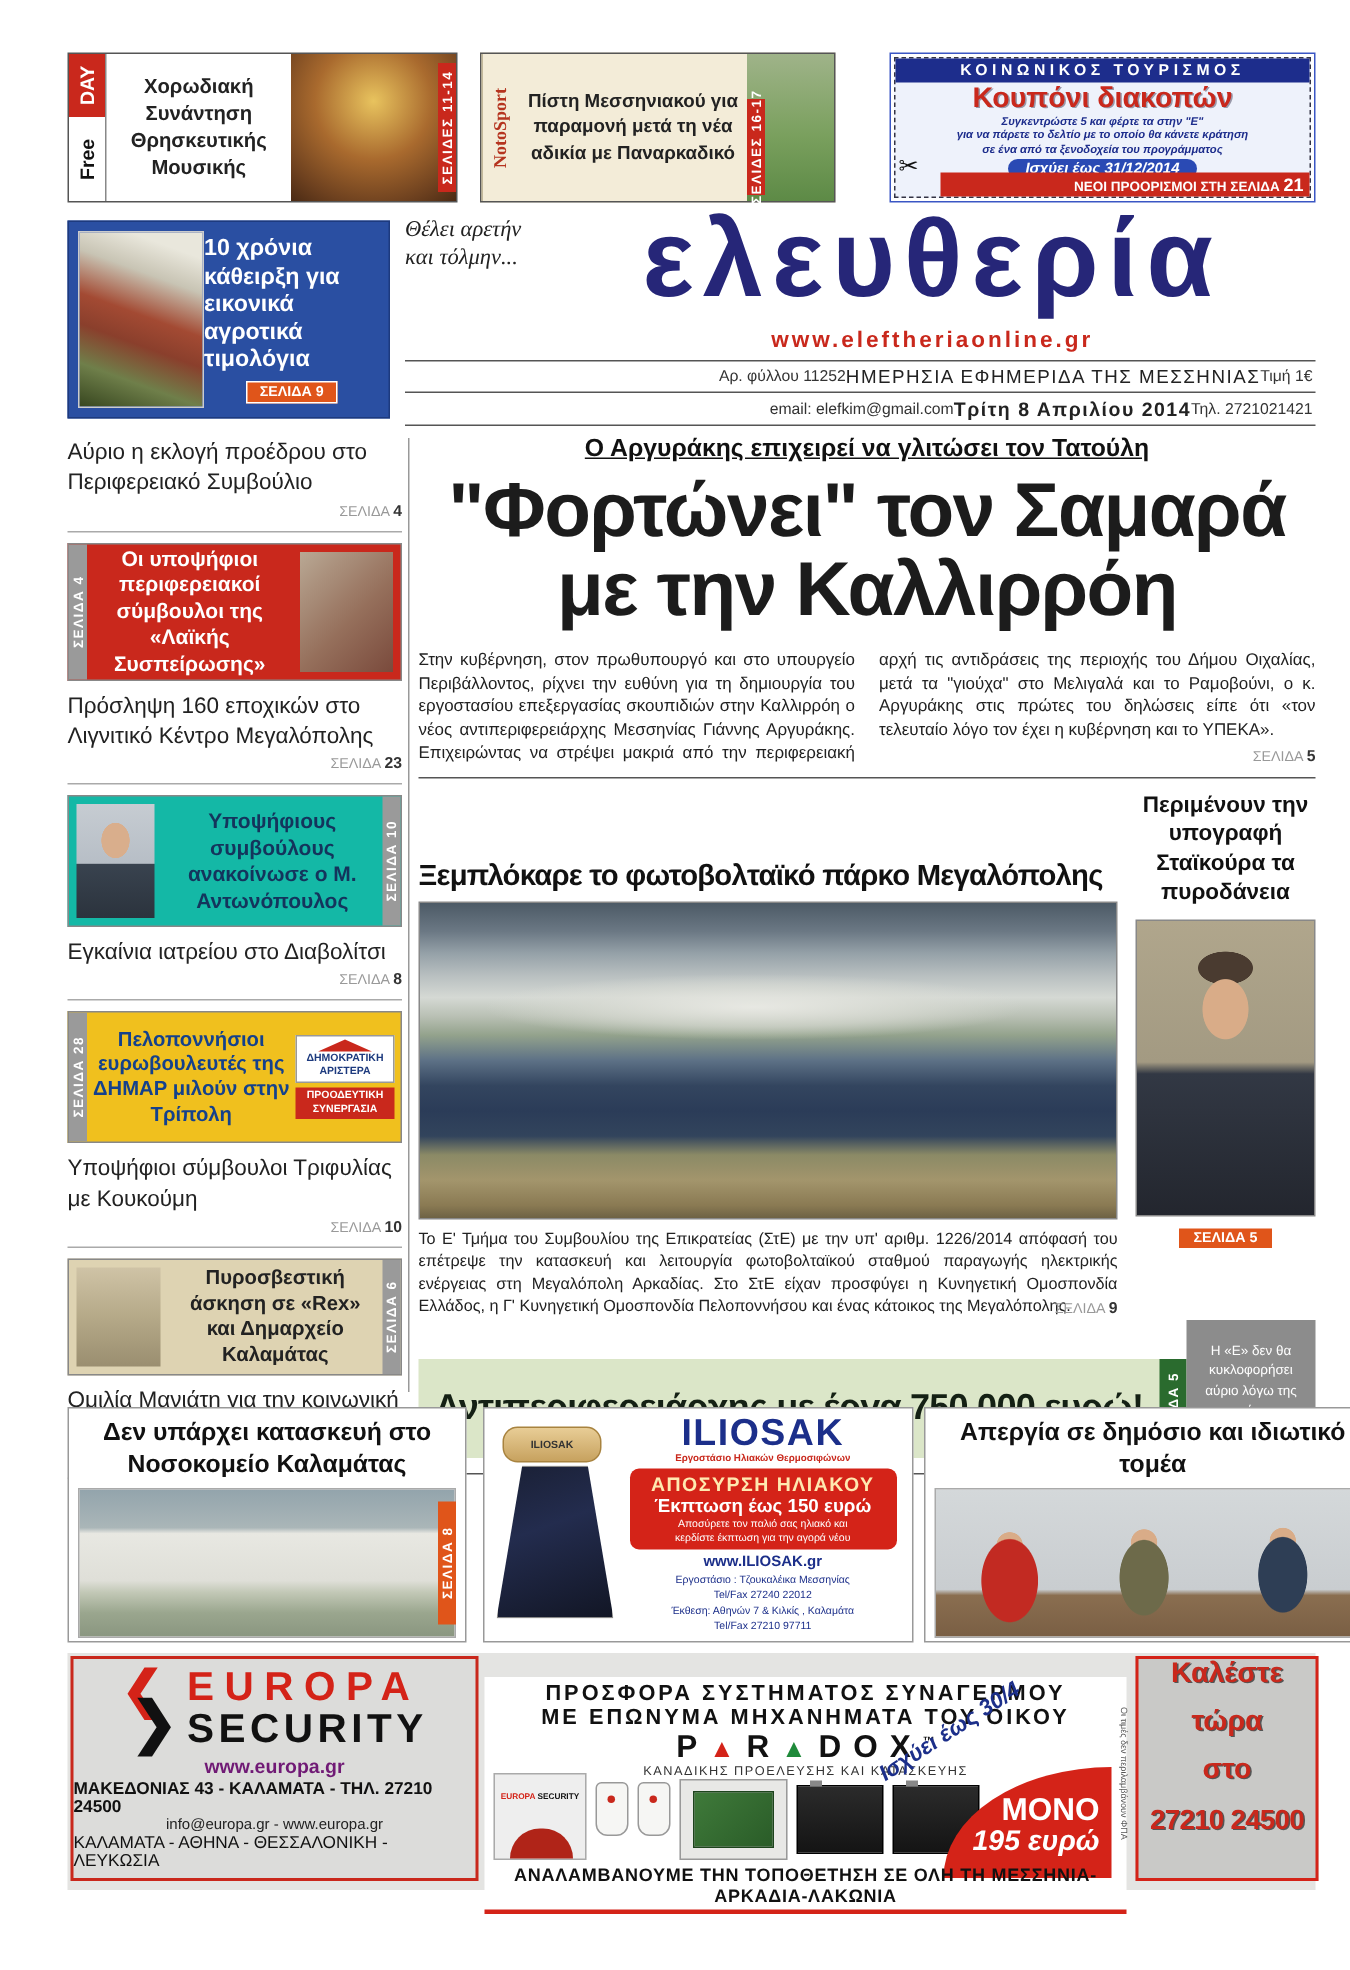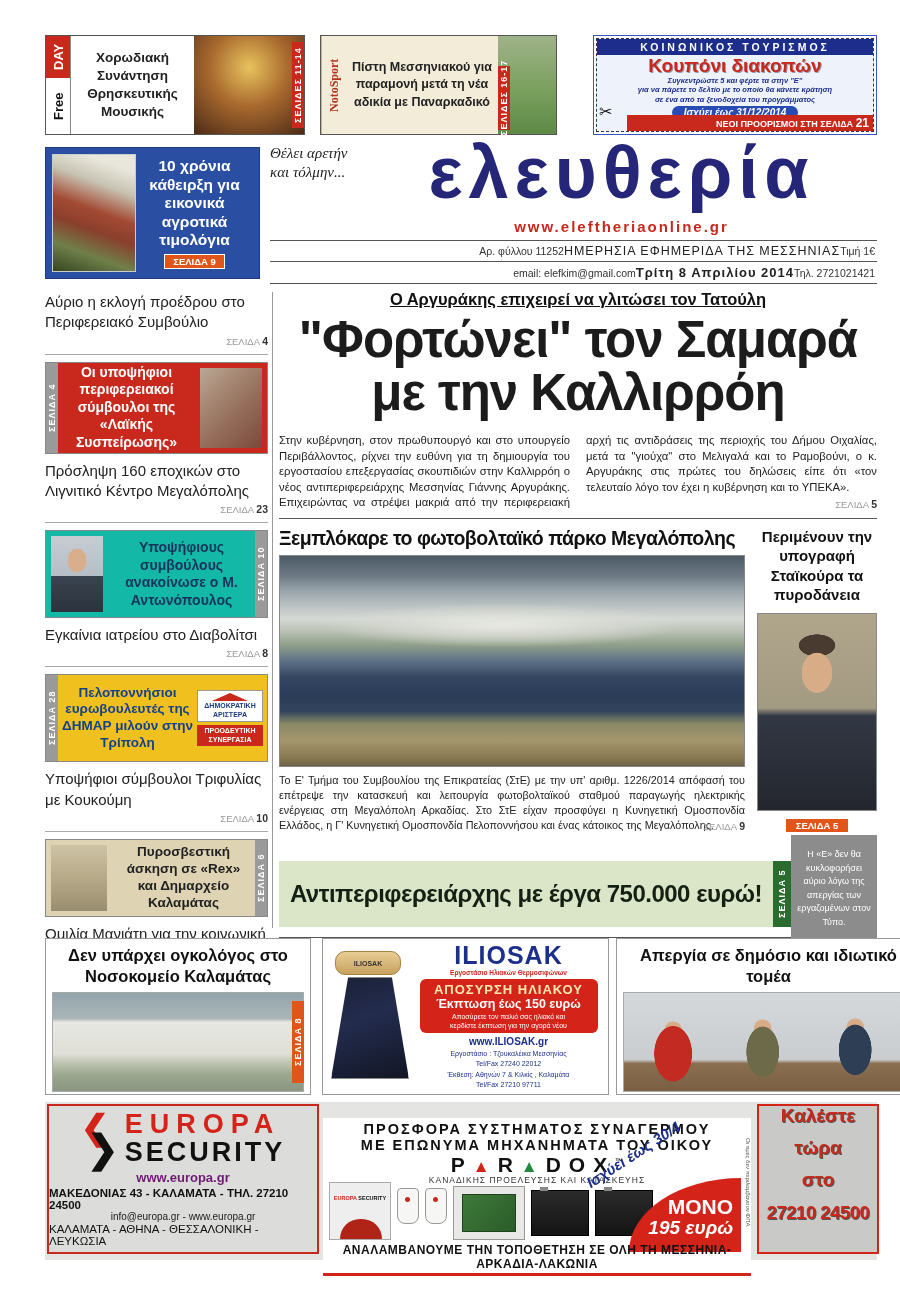--- a/index.html
+++ b/index.html
@@ -38,21 +38,21 @@
   .cp-line{color:#1d2d8c;font-weight:bold;font-style:italic;font-size:7.5px;text-align:center;line-height:1.25;}
   .cp-valid{align-self:center;background:#2a4ab4;color:#fff;font-style:italic;font-weight:bold;font-size:10px;border-radius:8px;padding:1px 12px;margin-top:2px;}
   .cp-foot{position:absolute;left:30px;right:0;bottom:0;background:#c9281c;color:#fff;font-weight:bold;font-size:9px;text-align:right;padding:1px 4px;}
   .cp-foot b{font-size:12px;}
   .cp-scissors{position:absolute;left:2px;bottom:10px;font-size:16px;color:#111;}
 
   
   .promo{position:absolute;left:45px;top:147px;width:215px;height:132px;background:#2a4fa2;border:1px solid #1d3a7e;display:flex;box-sizing:border-box;padding:6px;}
   .promo-photo{width:82px;background:linear-gradient(200deg,#e9e7dc 12%,#c8c4b4 28%,#a34a33 48%,#8a3f2c 62%,#6f7f4a 80%,#37461f 100%);border:1px solid #ccc;}
   .promo-right{flex:1;display:flex;flex-direction:column;align-items:center;justify-content:center;}
-  .promo-title{color:#fff;font-weight:bold;font-size:15.5px;text-align:center;line-height:1.2;}
+  .promo-title{color:#fff;font-weight:bold;font-size:15.5px;line-height:1.2;}
   .promo-page{margin-top:4px;background:#e0551a;color:#fff;font-weight:bold;font-size:9.5px;padding:1px 8px;border:1px solid #fff;}
   .masthead{position:absolute;left:270px;top:140px;width:607px;}
   .mh-top{position:relative;height:100px;}
   .mh-slogan{position:absolute;left:0;top:4px;width:96px;font-family:"Liberation Serif", serif;font-style:italic;font-size:15px;color:#222;line-height:1.25;}
   .mh-logo{position:absolute;left:96px;top:-8px;width:511px;text-align:center;color:#262678;font-weight:bold;font-size:72px;letter-spacing:6px;transform:scaleY(1.02);white-space:nowrap;}
   .mh-site{position:absolute;left:96px;top:78px;width:511px;text-align:center;color:#c9281c;font-weight:bold;font-size:15px;letter-spacing:2px;}
   .mh-row{border-top:1px solid #555;display:flex;justify-content:flex-end;align-items:center;padding:3px 2px;font-size:10.5px;color:#333;}
   .mh-row .mid{font-size:12.5px;letter-spacing:1px;color:#222;}
   .mh-row.second{border-bottom:1px solid #555;}
   .mh-row.second .mid{font-weight:bold;font-size:13px;}
@@ -85,21 +85,21 @@
 
   
   .main{position:absolute;left:279px;top:290px;width:598px;}
   .kicker{text-align:center;font-weight:bold;font-size:16.5px;text-decoration:underline;color:#111;}
   .headline{text-align:center;font-weight:bold;color:#1c1c1c;font-size:51px;line-height:1.04;letter-spacing:-1px;margin-top:4px;}
   .lead-body{margin-top:14px;column-count:2;column-gap:16px;text-align:justify;font-size:11.3px;line-height:1.38;color:#222;}
   .page-ref-right{text-align:right;font-size:9.5px;color:#999;margin-top:-13px;}
   .page-ref-right b{color:#333;font-size:10.5px;}
   .main-rule{border:0;border-top:1.5px solid #555;margin:8px 0;}
   .pv-wrap{display:flex;gap:12px;}
-  .pv-left{width:466px;}
+  .pv-left{width:466px;margin-top:46px;}
   .pv-head{font-weight:bold;font-size:19.5px;color:#111;margin:0 0 5px 0;letter-spacing:-0.5px;}
   .pv-photo{width:100%;height:212px;border:1px solid #888;box-sizing:border-box;
      background:
        radial-gradient(ellipse 180px 22px at 48% 33%, rgba(235,235,230,0.9) 0%, rgba(220,222,215,0.6) 60%, rgba(0,0,0,0) 100%),
        linear-gradient(180deg,#4c5a66 0%,#6b7884 9%,#95a1a8 16%,#b8bfc0 23%,#d5d9d4 30%,#b9c0b4 36%,#93a28c 42%,#5d7186 50%,#33455f 58%,#2b3c58 66%,#32445c 74%,#8b8a66 80%,#a3956c 88%,#8a7a53 96%,#6e6244 100%);}
   .pv-caption{margin-top:6px;text-align:justify;font-size:10.8px;line-height:1.4;color:#222;}
   .pv-right{width:120px;}
   .pvr-title{font-weight:bold;font-size:15px;text-align:center;line-height:1.3;color:#111;}
   .pvr-photo{margin-top:8px;height:198px;border:1px solid #888;box-sizing:border-box;
      background:
@@ -356,21 +356,21 @@
       <div class="green-banner">
         <div class="gb-text">Αντιπεριφερειάρχης με έργα 750.000 ευρώ!</div>
         <span class="vbadge green gb-badge">ΣΕΛΙΔΑ 5</span>
       </div>
       <div class="strike-box">Η «Ε» δεν θα κυκλοφορήσει αύριο λόγω της απεργίας των εργαζομένων στον Τύπο.</div>
       <div class="banner-rule"></div>
     </div>
   </div>
 
   <div class="brow b1">
-    <div class="t">Δεν υπάρχει ογκολόγος στο Νοσοκομείο Καλαμάτας</div>
+    <div class="t">Δεν υπάρχει κατασκευή στο Νοσοκομείο Καλαμάτας</div>
     <div class="ph">
       <span class="vbadge orange">ΣΕΛΙΔΑ 8</span>
     </div>
   </div>
 
   <div class="brow b2">
     <div class="heater">
       <div class="tank">ILIOSAK</div>
       <div class="panel"></div>
     </div>

